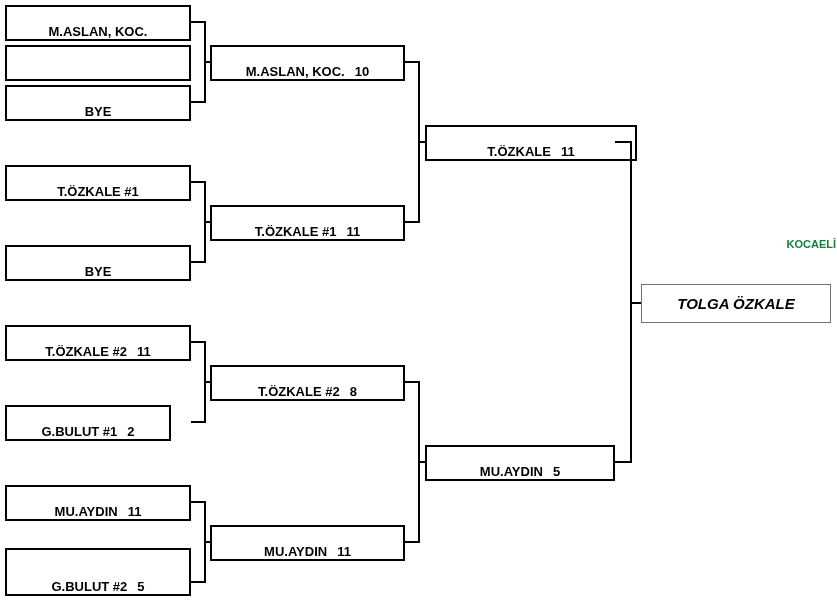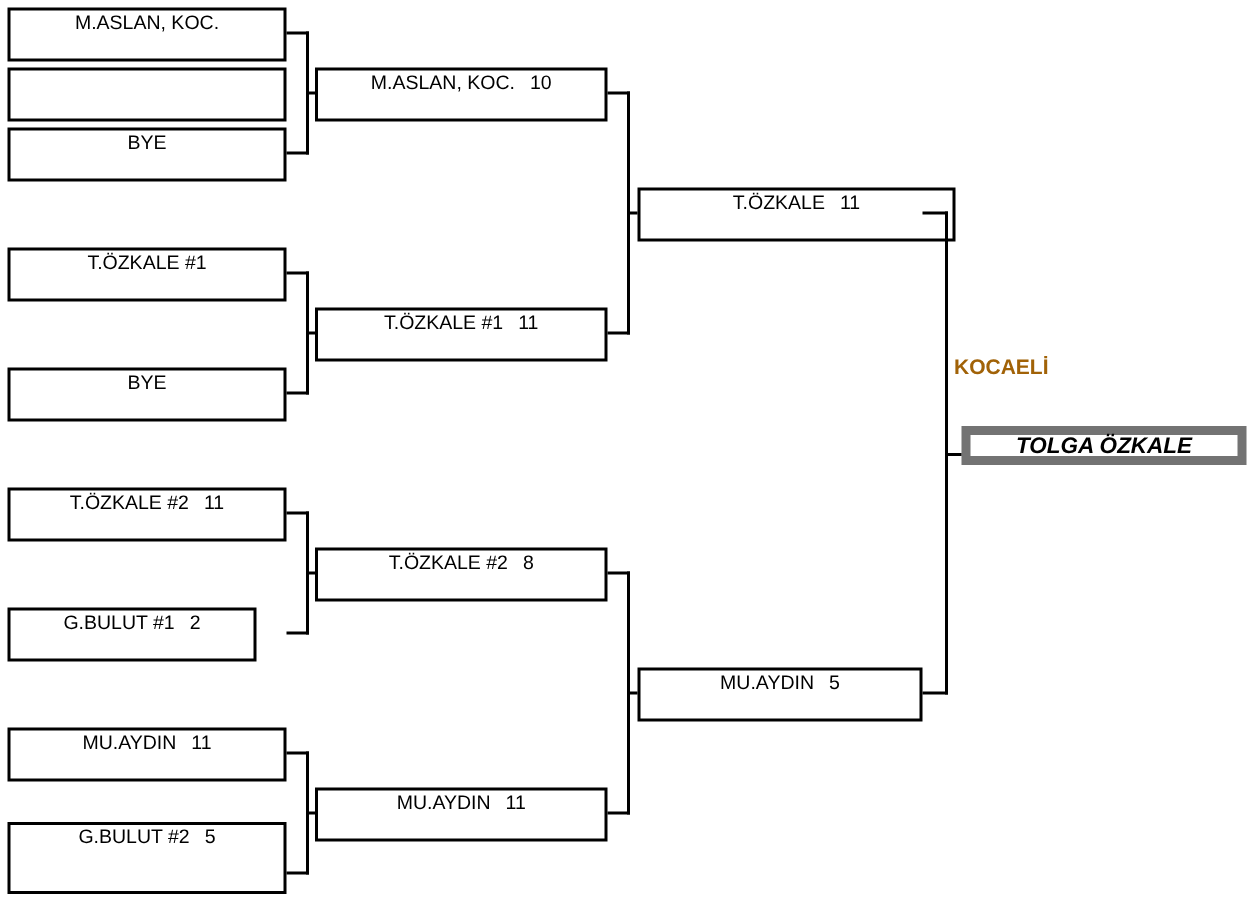--- a/index.html
+++ b/index.html
@@ -14,52 +14,52 @@
     height: 606px;
     background: #ffffff;
     overflow: hidden;
   }
   .box {
     position: absolute;
     box-sizing: border-box;
     border: 2px solid #000000;
     background: #ffffff;
     display: flex;
-    align-items: flex-start;
+    align-items: flex-end;
     justify-content: center;
     font-size: 13px;
-    font-weight: normal;
+    font-weight: bold;
     color: #000000;
     white-space: nowrap;
   }
   .box .sc { margin-left: 10px; }
   .box .sc:empty { display: none; }
   .line {
     position: absolute;
     background: #000000;
   }
   .title-block {
     position: absolute;
     left: 636px;
     top: 236px;
     width: 200px;
-    text-align: left;
-    font-size: 14px;
+    text-align: right;
+    font-size: 11px;
     font-weight: bold;
-    color: #a16207;
+    color: #15803d;
     line-height: 17px;
   }
   .champion-box {
     position: absolute;
     box-sizing: border-box;
     left: 641px;
     top: 284px;
     width: 190px;
-    height: 26px;
-    border: 6px solid #737373;
+    height: 39px;
+    border: 1px solid #737373;
     display: flex;
     align-items: center;
     justify-content: center;
     font-size: 15px;
     font-weight: bold;
     font-style: italic;
     color: #000000;
     white-space: nowrap;
   }
 </style>

